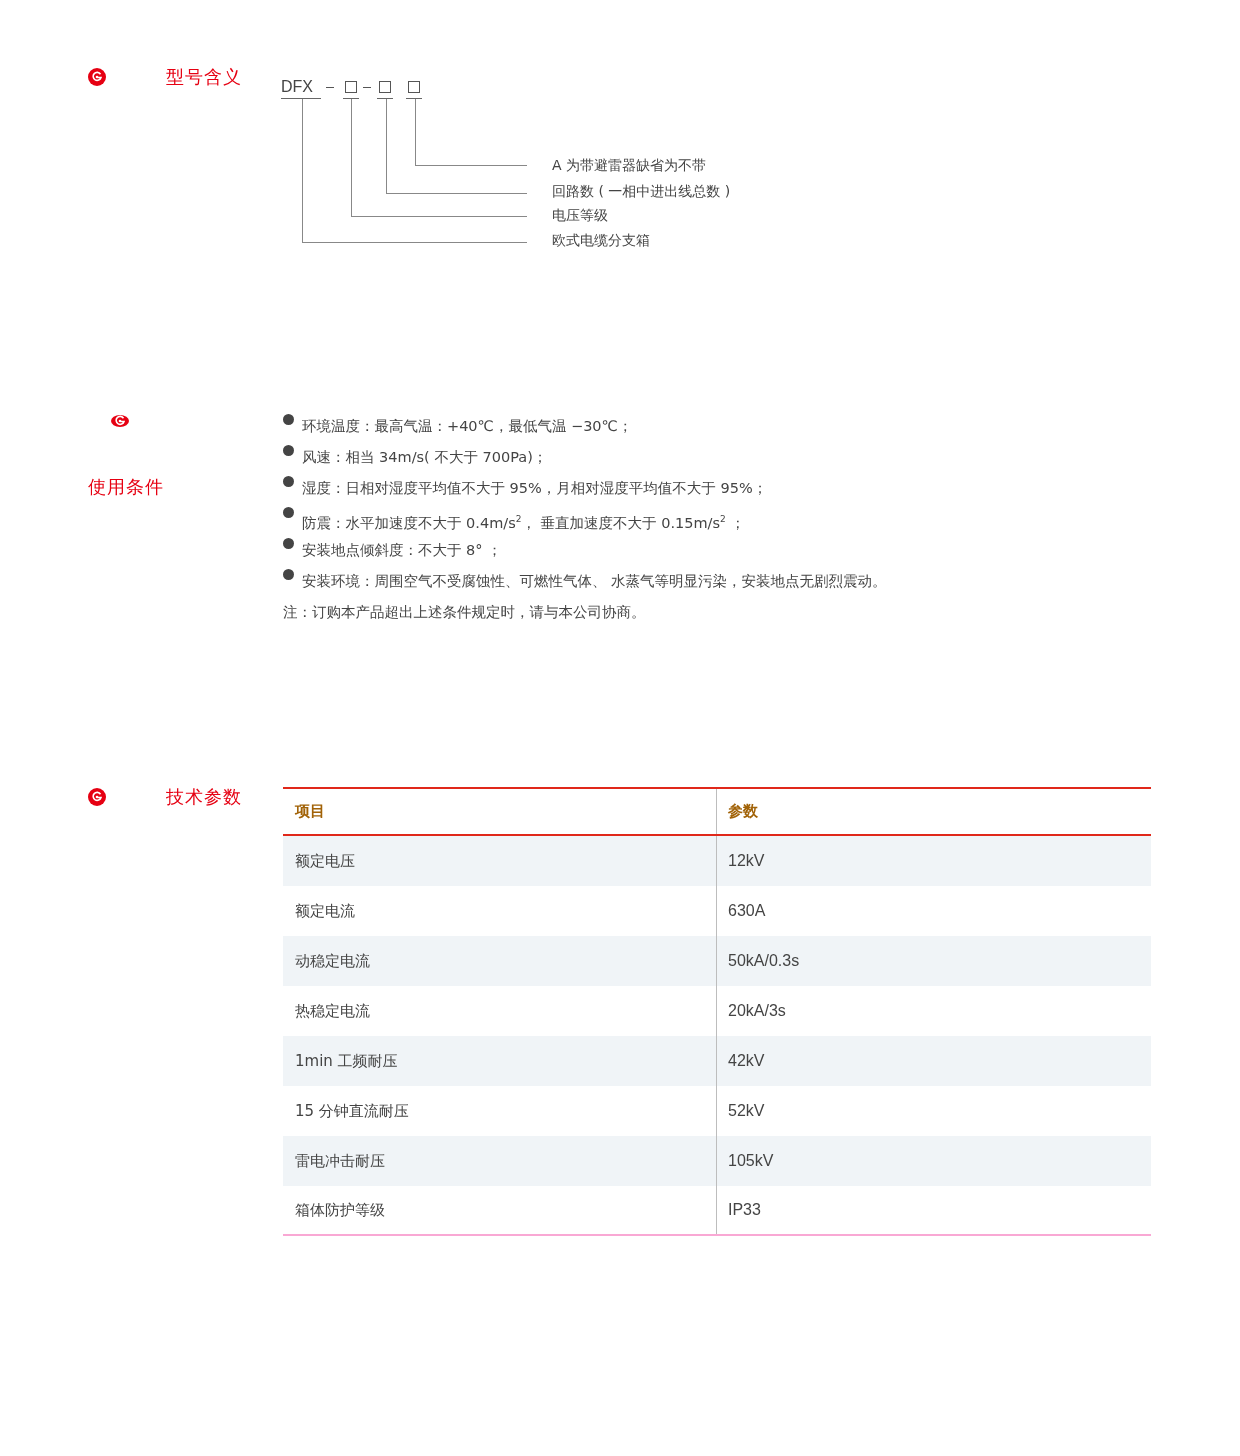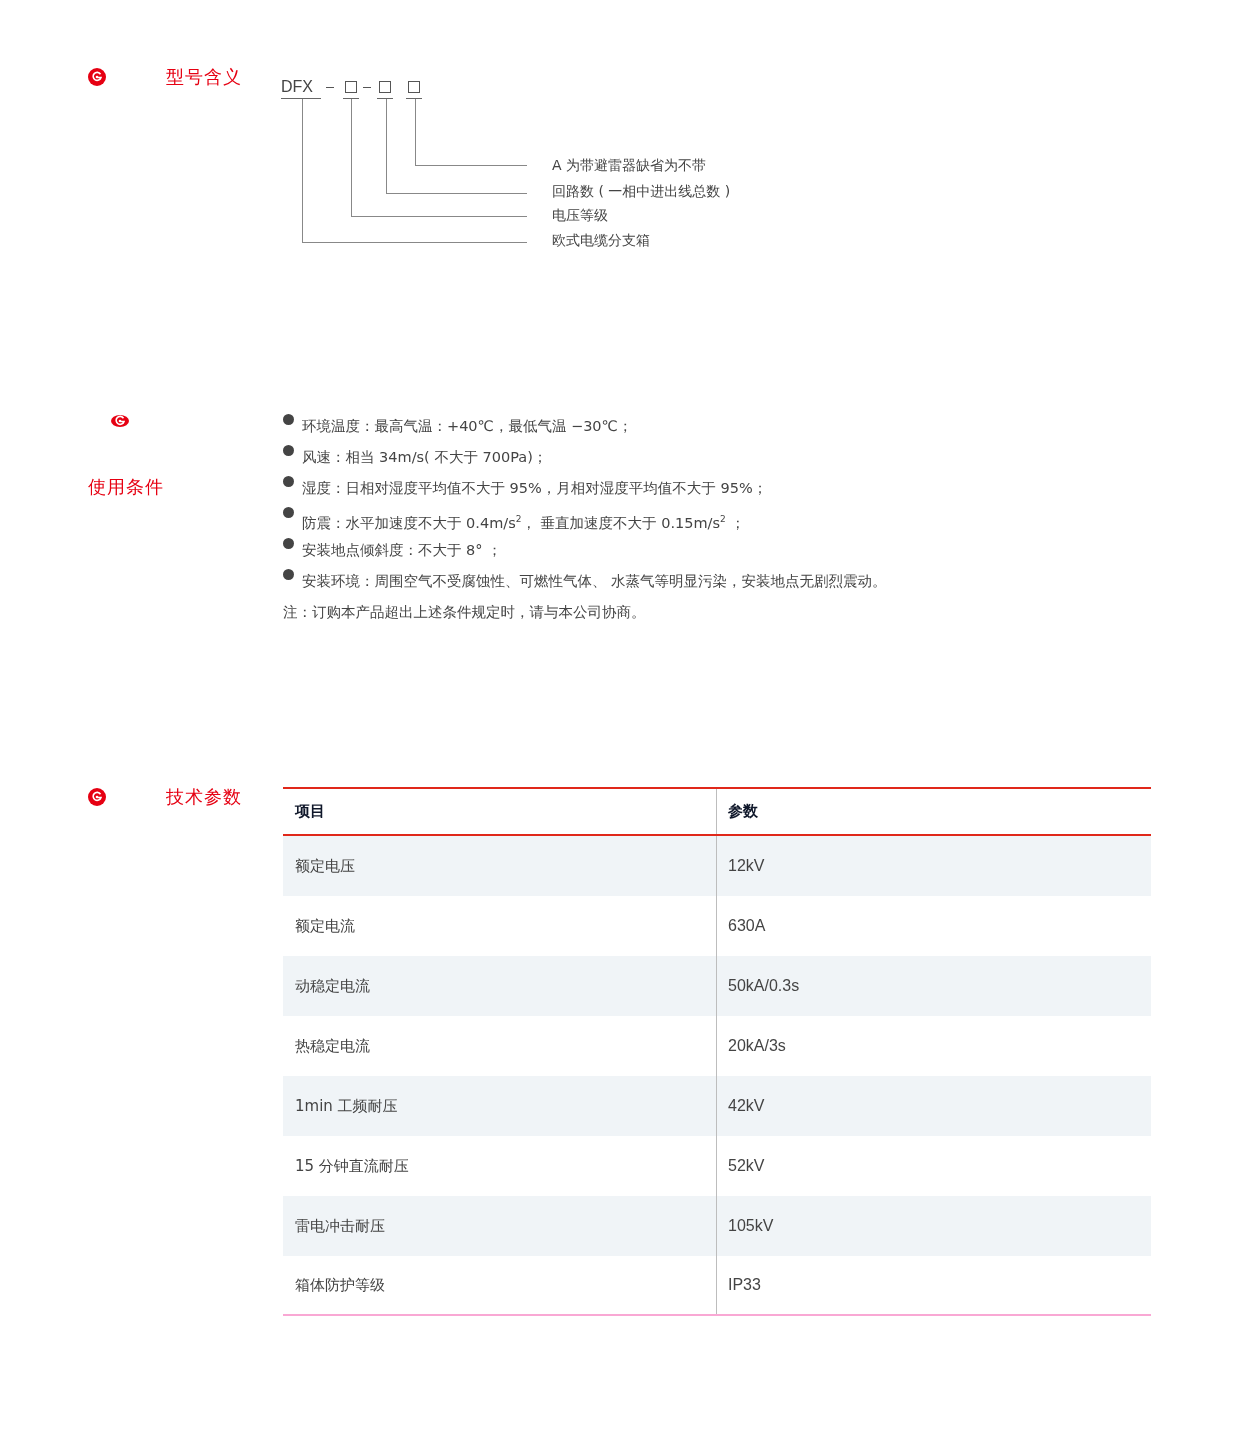--- a/index.html
+++ b/index.html
@@ -99,25 +99,25 @@
       width: 868px;
       border-top: 2px solid #e0281a;
       border-collapse: collapse;
     }
     .spec-head {
       display: flex;
       height: 47px;
       border-bottom: 2px solid #e0281a;
       font-weight: bold;
       font-size: 15px;
-      color: #0f172a;
+      color: #a16207;
     }
     .spec-row {
       display: flex;
-      height: 60px;
+      height: 50px;
       font-size: 15px;
       color: #444;
     }
     .spec-row.striped { background: #f0f4f7; }
     .spec-row.last { border-bottom: 2px solid #f9a8d4; }
     .cell-item {
       width: 434px;
       padding-left: 12px;
       display: flex; align-items: center;
       border-right: 1px solid #bdbdbd;

